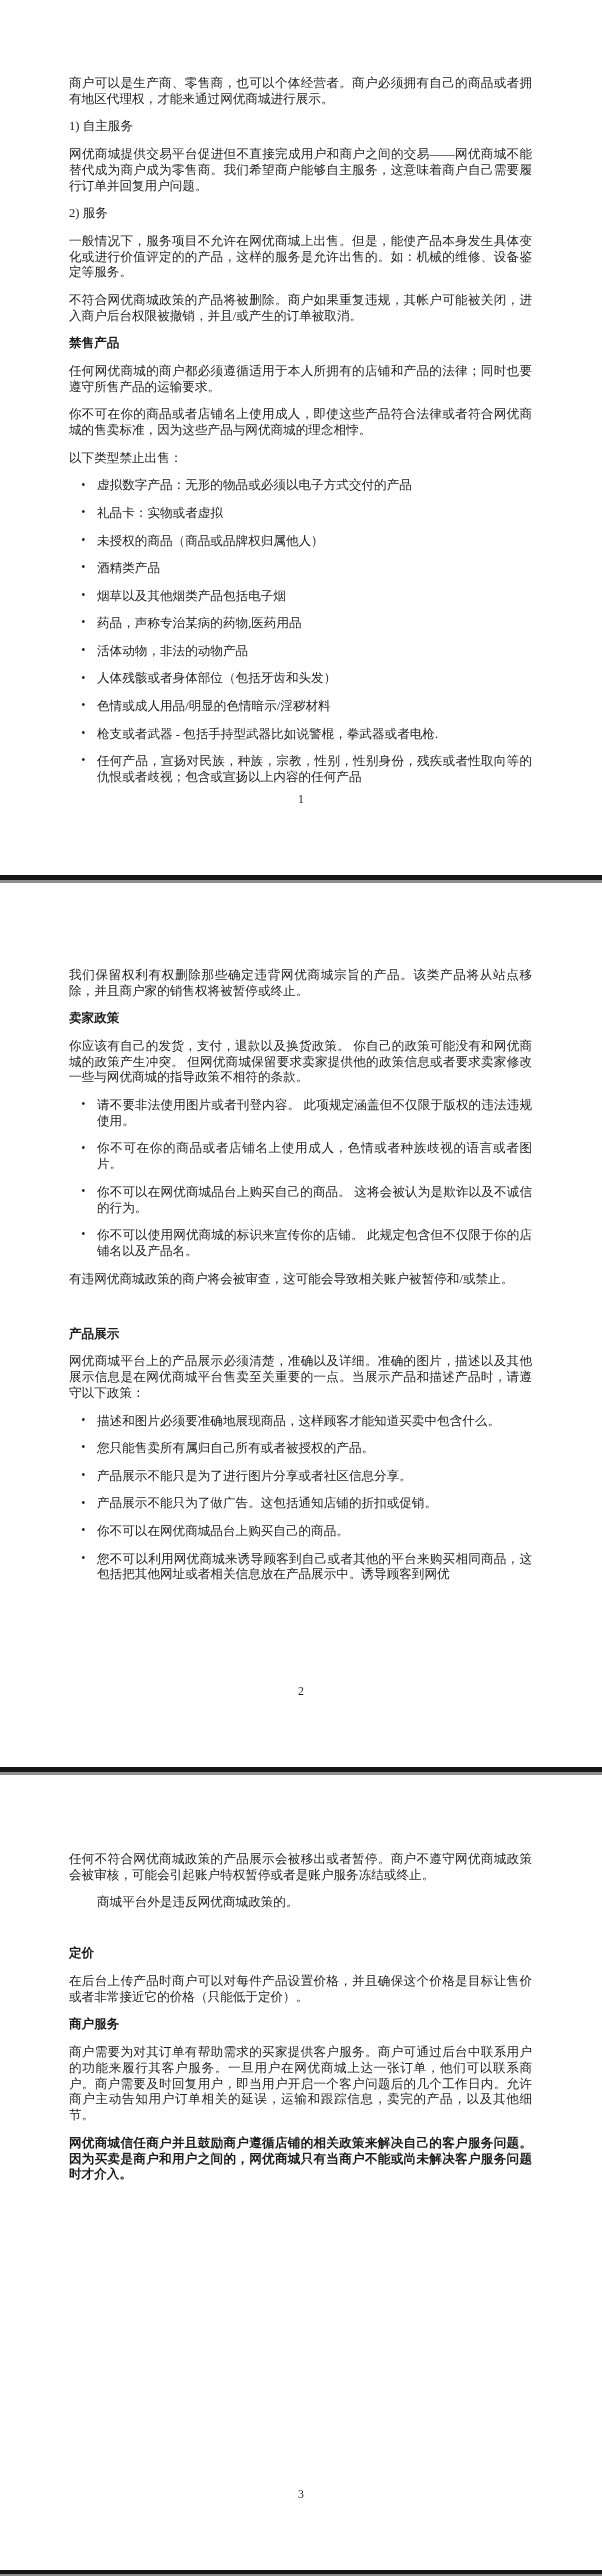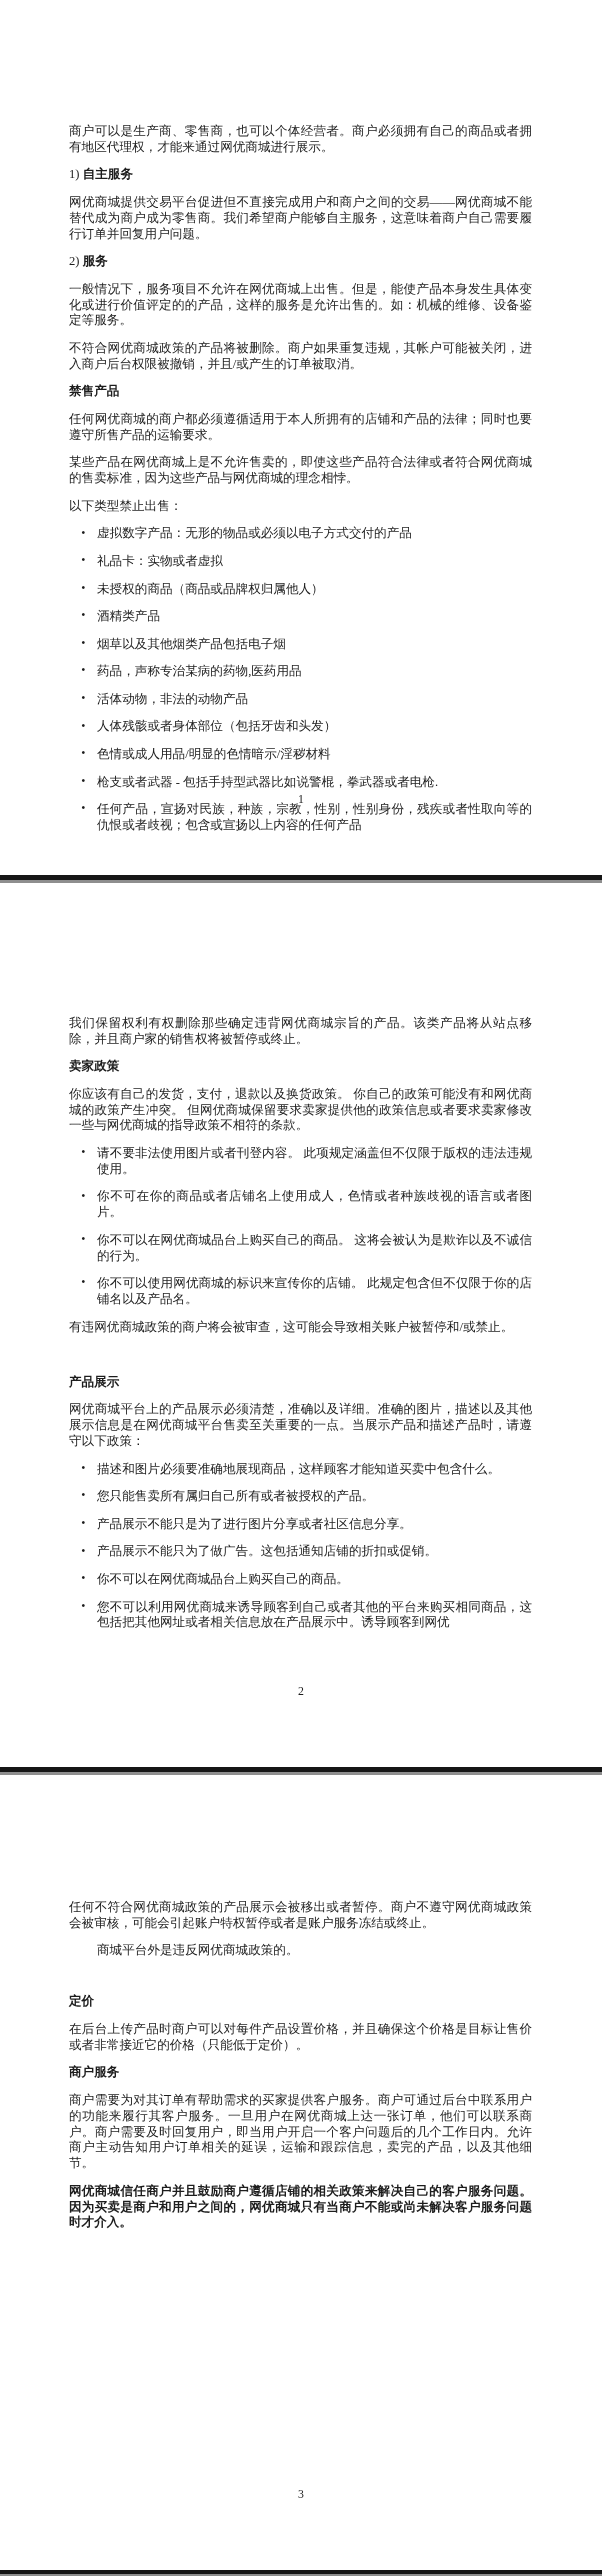--- a/index.html
+++ b/index.html
@@ -2,28 +2,28 @@
 <html style="font-size:12.6px"><head>
 <meta charset="utf-8">
 <style>
   html,body{margin:0;padding:0;background:#ffffff;}
   body{width:602px;font-family:"Liberation Serif","DejaVu Serif",serif;}
   .document{width:602px;background:#ffffff;}
   .page{position:relative;background:#ffffff;overflow:hidden;}
   .page-1{height:875px;}
   .page-2{height:884px;}
   .page-3{height:795px;}
-  .page-inner{padding:4px 70px 0 69px;margin-top:48px;}
+  .page-inner{padding:4px 70px 0 69px;}
   .page-1 .page-inner{padding-top:76px;}
   .page-2 .page-inner{padding-top:85px;}
   .page-3 .page-inner{padding-top:77px;}
   .para,.heading{margin:0 0 11.8px 0;font-size:12.6px;line-height:15.8px;color:#1d1d1d;text-align:justify;}
   .heading{font-weight:bold;}
   .heading .num{font-weight:normal;}
-  .heading strong{font-weight:bold;}
+  .heading strong{font-weight:normal;}
   .para.bold{font-weight:bold;}
   .para.continuation{margin-left:28px;}
   .bullet-list{list-style:none;margin:0;padding:0 0 0 28px;}
   .bullet-item{position:relative;margin:0 0 11.8px 0;font-size:12.6px;line-height:15.8px;color:#1d1d1d;text-align:justify;}
   .bullet-item .marker{position:absolute;left:-15.8px;top:-0.8px;font-size:11.8px;color:#1d1d1d;}
   .spacer{width:100%;}
   .page-number{position:absolute;bottom:67px;left:0;width:100%;text-align:center;font-size:11.8px;line-height:15.8px;color:#1d1d1d;}
   .page-separator{height:7.9px;font-size:0;}
   .page-separator .sep-black{height:4.7px;background:#161616;}
   .page-separator .sep-gray{height:3.2px;background:#8e8e8e;}
@@ -38,21 +38,21 @@
     <section class="page page-1">
       <div class="page-inner">
         <p class="para">商户可以是生产商、零售商，也可以个体经营者。商户必须拥有自己的商品或者拥有地区代理权，才能来通过网优商城进行展示。</p>
         <h2 class="heading numbered"><span class="num">1) </span><strong>自主服务</strong></h2>
         <p class="para">网优商城提供交易平台促进但不直接完成用户和商户之间的交易——网优商城不能替代成为商户成为零售商。我们希望商户能够自主服务，这意味着商户自己需要履行订单并回复用户问题。</p>
         <h2 class="heading numbered"><span class="num">2) </span><strong>服务</strong></h2>
         <p class="para">一般情况下，服务项目不允许在网优商城上出售。但是，能使产品本身发生具体变化或进行价值评定的的产品，这样的服务是允许出售的。如：机械的维修、设备鉴定等服务。</p>
         <p class="para">不符合网优商城政策的产品将被删除。商户如果重复违规，其帐户可能被关闭，进入商户后台权限被撤销，并且/或产生的订单被取消。</p>
         <h2 class="heading">禁售产品</h2>
         <p class="para">任何网优商城的商户都必须遵循适用于本人所拥有的店铺和产品的法律；同时也要遵守所售产品的运输要求。</p>
-        <p class="para">某些产品在网优商城上是不允许售卖的，即使这些产品符合法律或者符合网优商城的售卖标准，因为这些产品与网优商城的理念相悖。</p>
+        <p class="para">你不可在你的商品或者店铺名上使用成人，即使这些产品符合法律或者符合网优商城的售卖标准，因为这些产品与网优商城的理念相悖。</p>
         <p class="para">以下类型禁止出售：</p>
         <ul class="bullet-list">
           <li class="bullet-item"><span class="marker">•</span><span class="li-text">虚拟数字产品：无形的物品或必须以电子方式交付的产品</span></li>
           <li class="bullet-item"><span class="marker">•</span><span class="li-text">礼品卡：实物或者虚拟</span></li>
           <li class="bullet-item"><span class="marker">•</span><span class="li-text">未授权的商品（商品或品牌权归属他人）</span></li>
           <li class="bullet-item"><span class="marker">•</span><span class="li-text">酒精类产品</span></li>
           <li class="bullet-item"><span class="marker">•</span><span class="li-text">烟草以及其他烟类产品包括电子烟</span></li>
           <li class="bullet-item"><span class="marker">•</span><span class="li-text">药品，声称专治某病的药物,医药用品</span></li>
           <li class="bullet-item"><span class="marker">•</span><span class="li-text">活体动物，非法的动物产品</span></li>
           <li class="bullet-item"><span class="marker">•</span><span class="li-text">人体残骸或者身体部位（包括牙齿和头发）</span></li>

